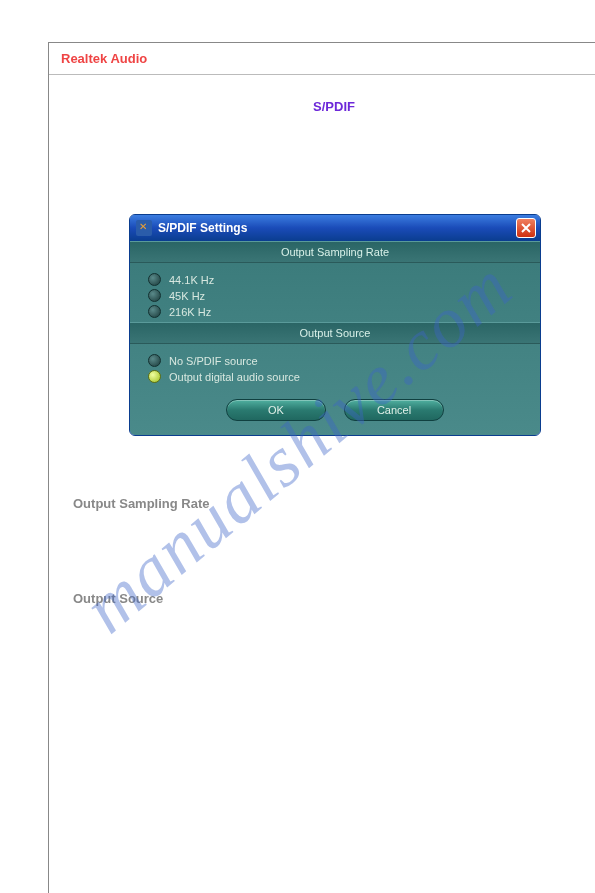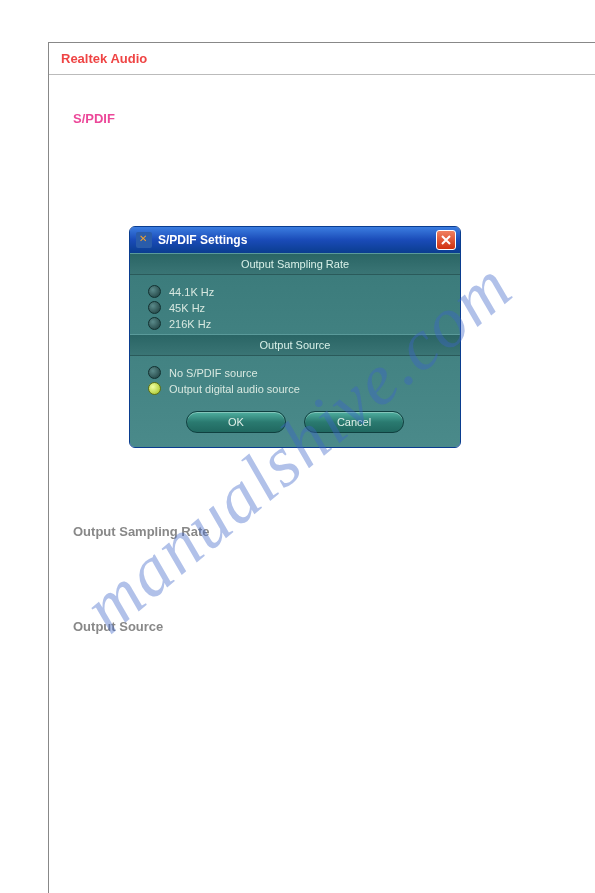--- a/index.html
+++ b/index.html
@@ -23,32 +23,33 @@
     .header-bar {
       padding: 8px 12px;
       font-size: 13px;
       font-weight: bold;
       color: #ef4444;
       border-bottom: 1px solid #bbb;
     }
     .section-title {
       font-size: 13px;
       font-weight: bold;
-      color: #ec4899;
-      margin: 36px 0 0 24px;
+      color: #6d28d9;
+      margin: 24px 0 0 24px;
+      text-align: center;
     }
     .subtitle {
       font-size: 13px;
       font-weight: bold;
       color: #888;
       margin: 0 0 0 24px;
     }
     .dialog-wrap {
-      margin: 100px 0 76px 80px;
-      width: 332px;
+      margin: 100px 0 60px 80px;
+      width: 412px;
     }
     .dialog {
       border: 1px solid #0a3d8f;
       border-radius: 6px;
       overflow: hidden;
       box-shadow: 0 0 0 1px #245edb inset;
     }
     .titlebar {
       background: linear-gradient(to bottom, #3b7de0 0%, #1a4bb8 50%, #0a3d8f 100%);
       height: 26px;

